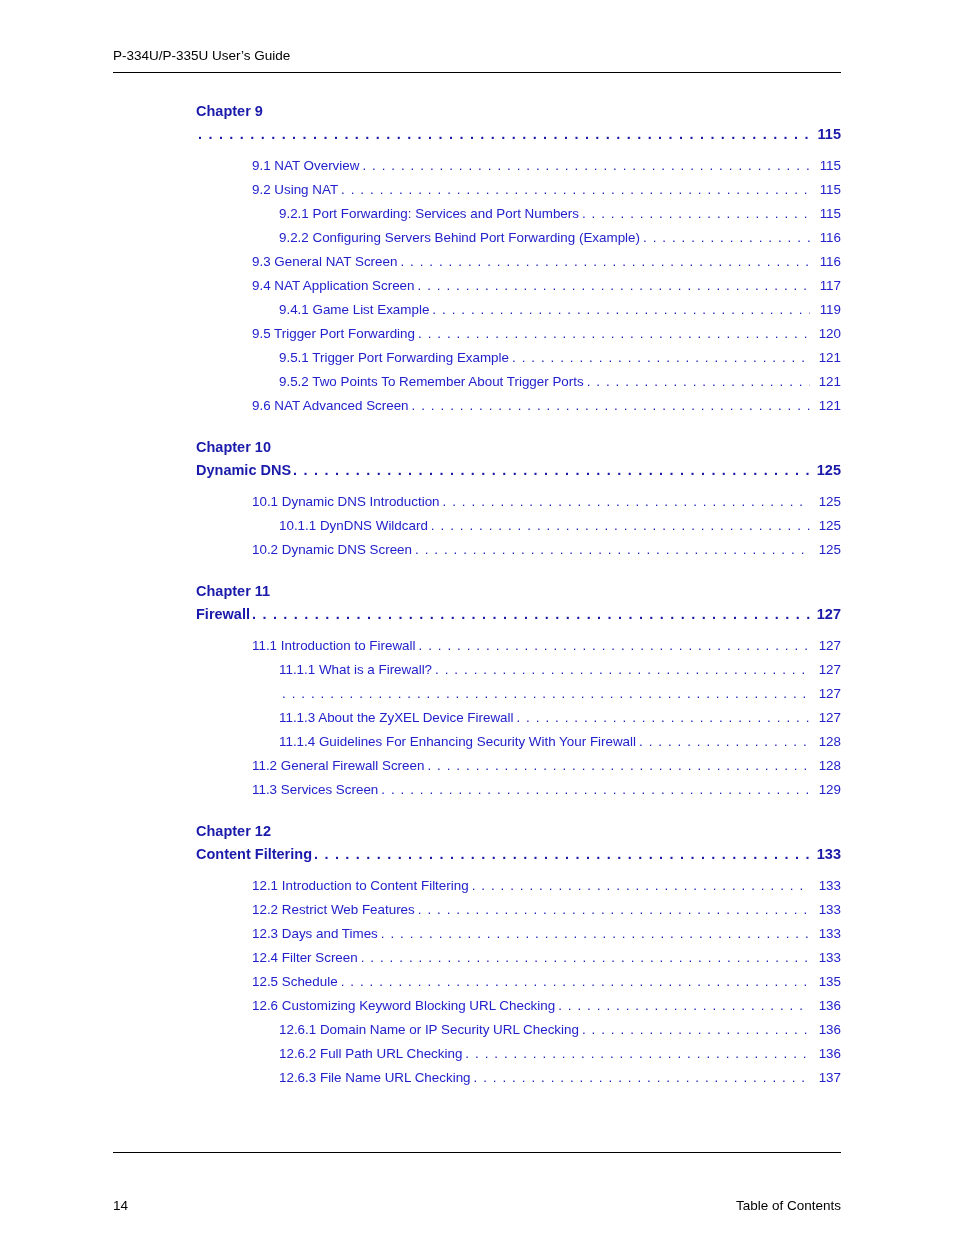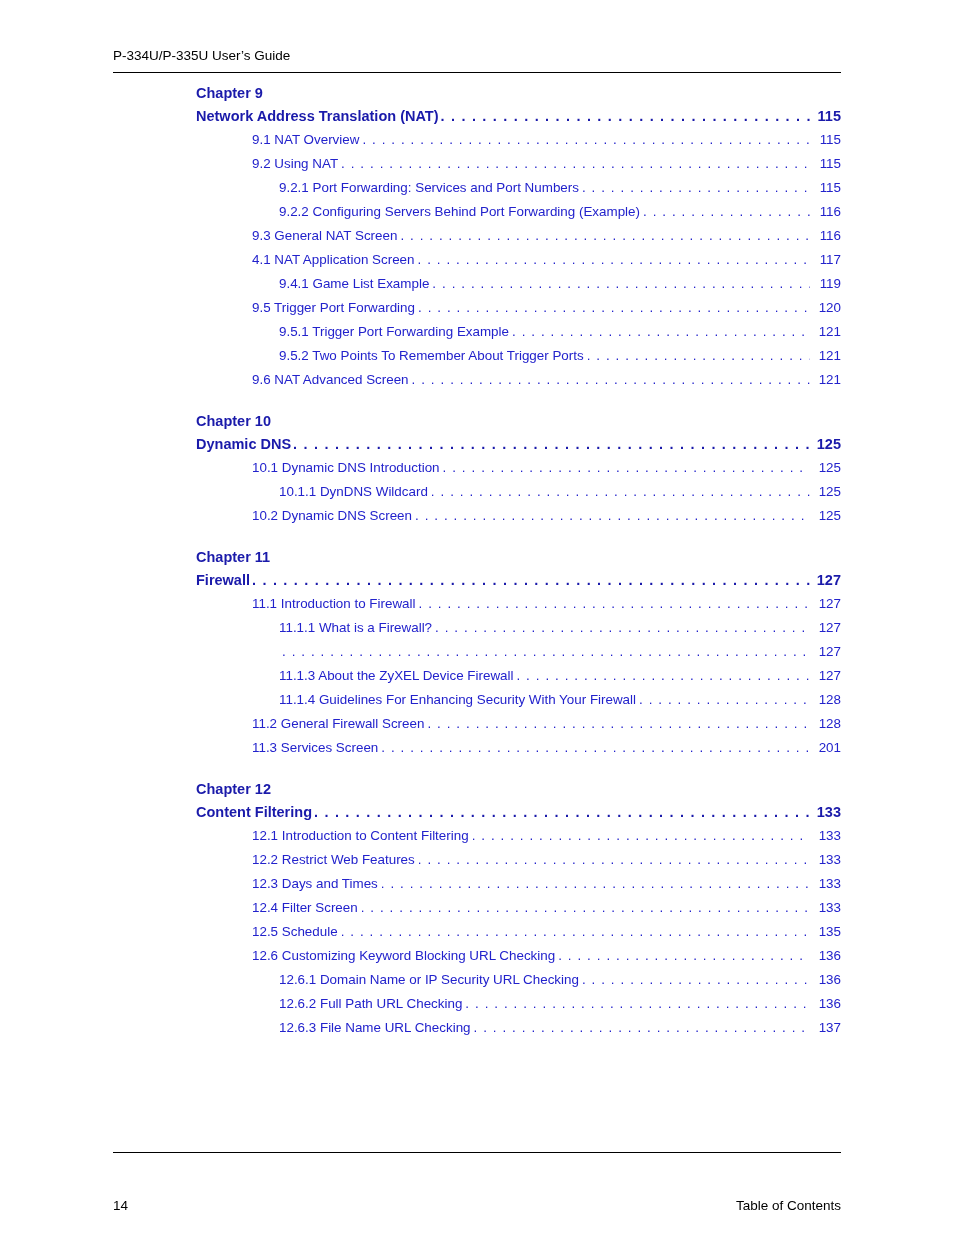--- a/index.html
+++ b/index.html
@@ -50,21 +50,21 @@
     left: 113px;
     width: 728px;
     font-size: 13.5px;
     color: #000000;
     display: flex;
     justify-content: space-between;
     margin-top: 36px;
   }
   .toc {
     position: absolute;
-    top: 82px;
+    top: 100px;
     left: 113px;
     width: 728px;
   }
   
   .chapter {
     margin-top: 18px;
   }
   .chapter:first-child {
     margin-top: 0;
   }
@@ -94,20 +94,21 @@
     white-space: nowrap;
     letter-spacing: 1.2px;
     margin: 0 2px;
     color: #1a1aaa;
   }
   .chapter-page {
     flex: 0 0 auto;
     text-align: right;
   }
   .entries {
+    margin-top: 8px;
   }
   .entry {
     display: flex;
     align-items: baseline;
     font-size: 13.4px;
     color: #2222cc;
     line-height: 24px;
     white-space: nowrap;
   }
   .entry .etitle { flex: 0 0 auto; }
@@ -131,21 +132,20 @@
 
 <div class="page">
 
   <div class="header">P-334U/P-335U User’s Guide</div>
   <div class="header-rule"></div>
 
   <div class="toc" id="toc-root">
       <div class="chapter">
         <div class="chapter-label">Chapter 9</div>
         <div class="chapter-title-row">
-          <span class="chapter-title">Network Address Translation (NAT)</span>
           <span class="dots">. . . . . . . . . . . . . . . . . . . . . . . . . . . . . . . . . . . . . . . . . . . . . . . . . . . . . . . . . . . . . . . . . . . . . . . . . . . . . . . . . . . . . . . . . . . . . . . . . . . . . . . . . . . . . . . . . . . . . . . . . . . . . . . . . . . . . . . . . . . . . . . . . . . . . . . . . . . . . . . . . . . . . . . . . . . . . . . . . . . . . . . . . . . . . . . . . . . . . . . . . . . . . . . . . . . . . . . . . . . . </span>
           <span class="chapter-page">115</span>
         </div>
         <div class="entries">
           <div class="entry lvl2">
             <span class="etitle">9.1 NAT Overview</span>
             <span class="edots">. . . . . . . . . . . . . . . . . . . . . . . . . . . . . . . . . . . . . . . . . . . . . . . . . . . . . . . . . . . . . . . . . . . . . . . . . . . . . . . . . . . . . . . . . . . . . . . . . . . . . . . . . . . . . . . . . . . . . . . . . . . . . . . . . . . . . . . . . . . . . . . . . . . . . . . . . . . . . . . . . . . . . . . . . . . . . . . . . . . . . . . . . . . . . . . . . . . . . . . . . . . . . . . . . . . . . . . . . . . . </span>
             <span class="epage">115</span>
           </div>
           <div class="entry lvl2">
@@ -162,21 +162,21 @@
             <span class="etitle">9.2.2 Configuring Servers Behind Port Forwarding (Example)</span>
             <span class="edots">. . . . . . . . . . . . . . . . . . . . . . . . . . . . . . . . . . . . . . . . . . . . . . . . . . . . . . . . . . . . . . . . . . . . . . . . . . . . . . . . . . . . . . . . . . . . . . . . . . . . . . . . . . . . . . . . . . . . . . . . . . . . . . . . . . . . . . . . . . . . . . . . . . . . . . . . . . . . . . . . . . . . . . . . . . . . . . . . . . . . . . . . . . . . . . . . . . . . . . . . . . . . . . . . . . . . . . . . . . . . </span>
             <span class="epage">116</span>
           </div>
           <div class="entry lvl2">
             <span class="etitle">9.3 General NAT Screen</span>
             <span class="edots">. . . . . . . . . . . . . . . . . . . . . . . . . . . . . . . . . . . . . . . . . . . . . . . . . . . . . . . . . . . . . . . . . . . . . . . . . . . . . . . . . . . . . . . . . . . . . . . . . . . . . . . . . . . . . . . . . . . . . . . . . . . . . . . . . . . . . . . . . . . . . . . . . . . . . . . . . . . . . . . . . . . . . . . . . . . . . . . . . . . . . . . . . . . . . . . . . . . . . . . . . . . . . . . . . . . . . . . . . . . . </span>
             <span class="epage">116</span>
           </div>
           <div class="entry lvl2">
-            <span class="etitle">4.1 NAT Application Screen</span>
+            <span class="etitle">9.4 NAT Application Screen</span>
             <span class="edots">. . . . . . . . . . . . . . . . . . . . . . . . . . . . . . . . . . . . . . . . . . . . . . . . . . . . . . . . . . . . . . . . . . . . . . . . . . . . . . . . . . . . . . . . . . . . . . . . . . . . . . . . . . . . . . . . . . . . . . . . . . . . . . . . . . . . . . . . . . . . . . . . . . . . . . . . . . . . . . . . . . . . . . . . . . . . . . . . . . . . . . . . . . . . . . . . . . . . . . . . . . . . . . . . . . . . . . . . . . . . </span>
             <span class="epage">117</span>
           </div>
           <div class="entry lvl3">
             <span class="etitle">9.4.1 Game List Example</span>
             <span class="edots">. . . . . . . . . . . . . . . . . . . . . . . . . . . . . . . . . . . . . . . . . . . . . . . . . . . . . . . . . . . . . . . . . . . . . . . . . . . . . . . . . . . . . . . . . . . . . . . . . . . . . . . . . . . . . . . . . . . . . . . . . . . . . . . . . . . . . . . . . . . . . . . . . . . . . . . . . . . . . . . . . . . . . . . . . . . . . . . . . . . . . . . . . . . . . . . . . . . . . . . . . . . . . . . . . . . . . . . . . . . . </span>
             <span class="epage">119</span>
           </div>
           <div class="entry lvl2">
             <span class="etitle">9.5 Trigger Port Forwarding</span>
@@ -258,21 +258,21 @@
             <span class="epage">128</span>
           </div>
           <div class="entry lvl2">
             <span class="etitle">11.2 General Firewall Screen</span>
             <span class="edots">. . . . . . . . . . . . . . . . . . . . . . . . . . . . . . . . . . . . . . . . . . . . . . . . . . . . . . . . . . . . . . . . . . . . . . . . . . . . . . . . . . . . . . . . . . . . . . . . . . . . . . . . . . . . . . . . . . . . . . . . . . . . . . . . . . . . . . . . . . . . . . . . . . . . . . . . . . . . . . . . . . . . . . . . . . . . . . . . . . . . . . . . . . . . . . . . . . . . . . . . . . . . . . . . . . . . . . . . . . . . </span>
             <span class="epage">128</span>
           </div>
           <div class="entry lvl2">
             <span class="etitle">11.3  Services Screen</span>
             <span class="edots">. . . . . . . . . . . . . . . . . . . . . . . . . . . . . . . . . . . . . . . . . . . . . . . . . . . . . . . . . . . . . . . . . . . . . . . . . . . . . . . . . . . . . . . . . . . . . . . . . . . . . . . . . . . . . . . . . . . . . . . . . . . . . . . . . . . . . . . . . . . . . . . . . . . . . . . . . . . . . . . . . . . . . . . . . . . . . . . . . . . . . . . . . . . . . . . . . . . . . . . . . . . . . . . . . . . . . . . . . . . . </span>
-            <span class="epage">201</span>
+            <span class="epage">129</span>
           </div>
         </div>
       </div>
       <div class="chapter">
         <div class="chapter-label">Chapter 12</div>
         <div class="chapter-title-row">
           <span class="chapter-title">Content Filtering</span>
           <span class="dots">. . . . . . . . . . . . . . . . . . . . . . . . . . . . . . . . . . . . . . . . . . . . . . . . . . . . . . . . . . . . . . . . . . . . . . . . . . . . . . . . . . . . . . . . . . . . . . . . . . . . . . . . . . . . . . . . . . . . . . . . . . . . . . . . . . . . . . . . . . . . . . . . . . . . . . . . . . . . . . . . . . . . . . . . . . . . . . . . . . . . . . . . . . . . . . . . . . . . . . . . . . . . . . . . . . . . . . . . . . . . </span>
           <span class="chapter-page">133</span>
         </div>

